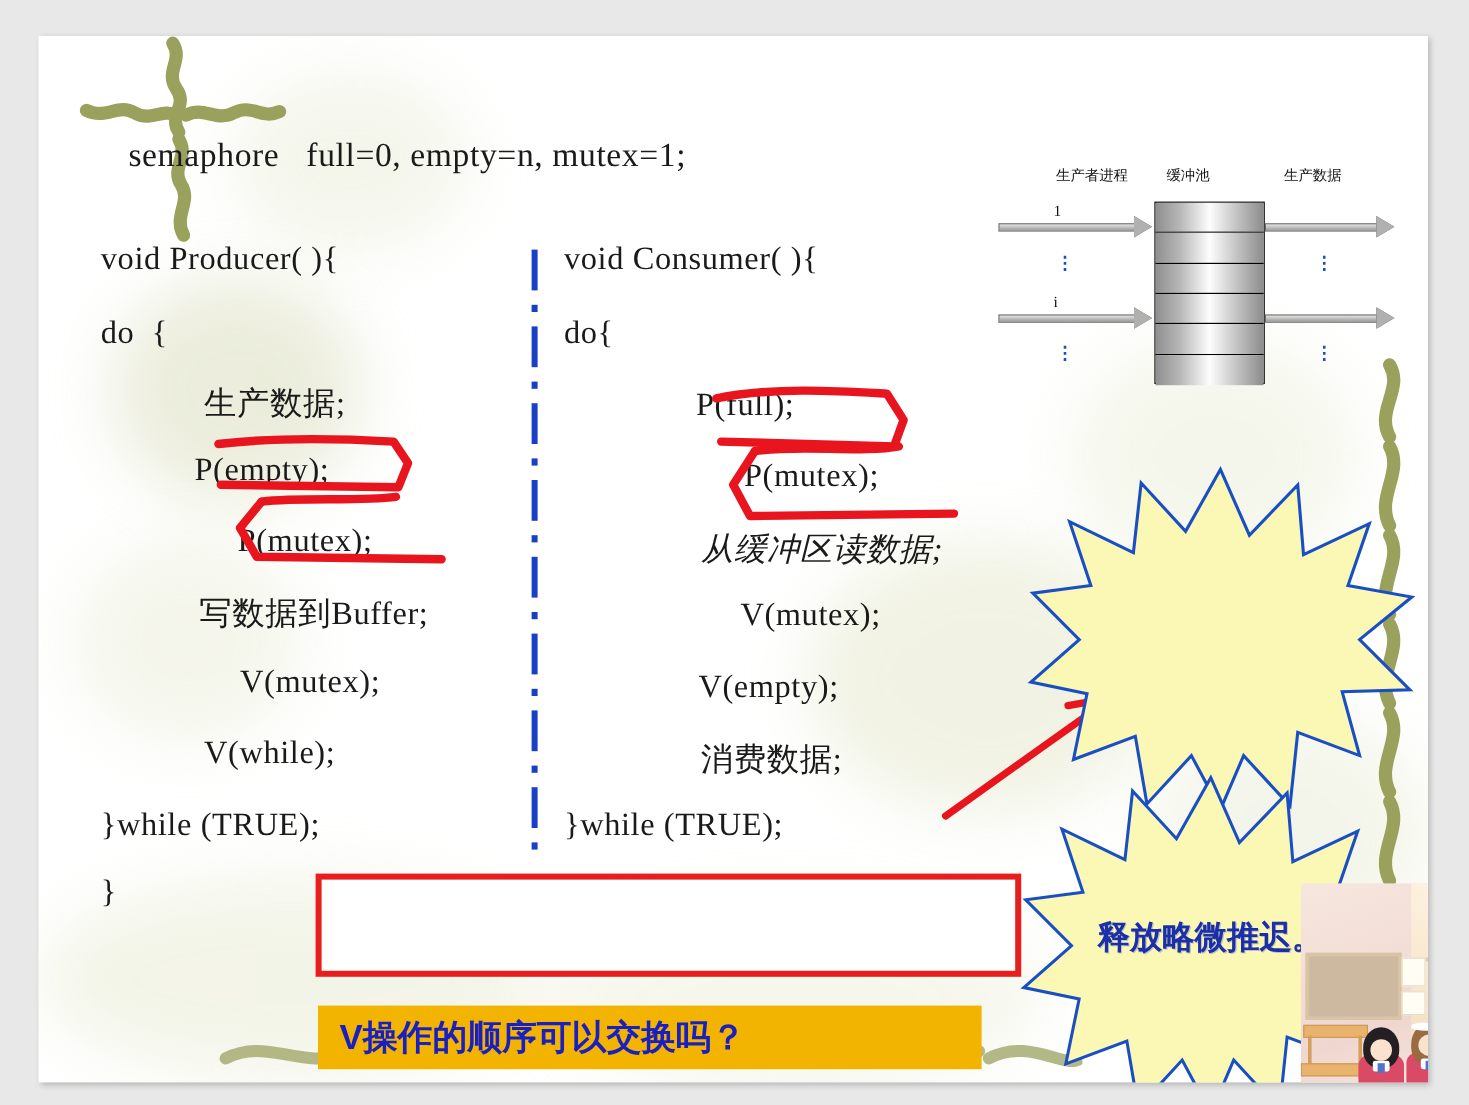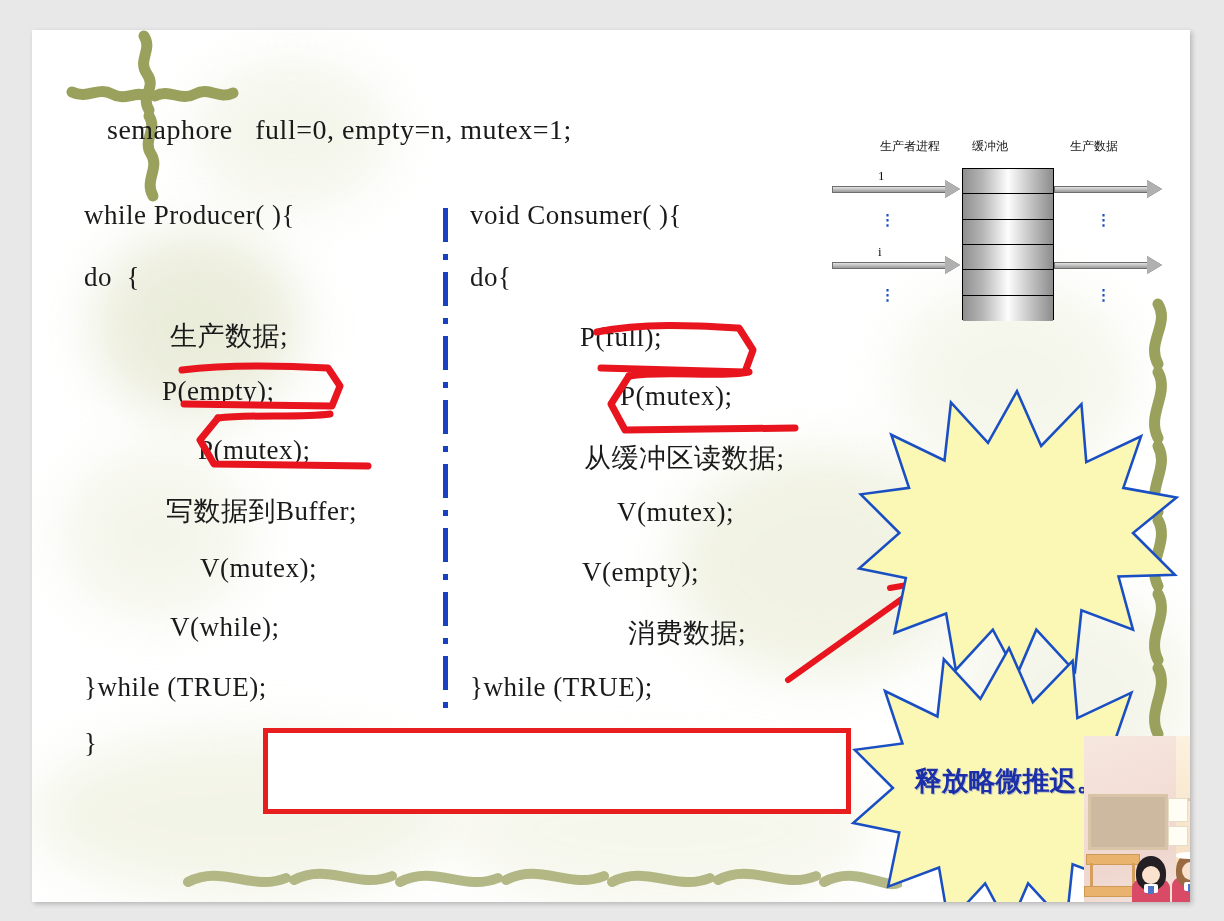--- a/index.html
+++ b/index.html
@@ -157,41 +157,41 @@
         <i style="top: 302px; height: 6px; background: rgb(25, 64, 196);"></i>
         <i style="top: 320px; height: 34px; background: rgb(25, 64, 196);"></i>
         <i style="top: 366px; height: 6px; background: rgb(25, 64, 196);"></i>
         <i style="top: 384px; height: 34px; background: rgb(25, 64, 196);"></i>
         <i style="top: 430px; height: 6px; background: rgb(25, 64, 196);"></i>
         <i style="top: 448px; height: 34px; background: rgb(25, 64, 196);"></i>
         <i style="top: 494px; height: 6px; background: rgb(25, 64, 196);"></i>
       </div>
 
     <div>
-      <div class="code col-left" style="top:170px;left:52px;">while Producer( ){</div>
+      <div class="code col-left" style="top:170px;left:52px;">void Producer( ){</div>
       <div class="code col-left" style="top:232px;left:52px;">do  {</div>
       <div class="code col-left" style="top:288px;left:138px;">生产数据;</div>
       <div class="code col-left" style="top:346px;left:130px;">P(empty);</div>
       <div class="code col-left" style="top:405px;left:166px;">P(mutex);</div>
       <div class="code col-left" style="top:463px;left:134px;">写数据到Buffer;</div>
       <div class="code col-left" style="top:523px;left:168px;">V(mutex);</div>
       <div class="code col-left" style="top:582px;left:138px;">V(while);</div>
       <div class="code col-left" style="top:642px;left:52px;">}while (TRUE);</div>
       <div class="code col-left" style="top:698px;left:52px;">}</div>
     </div>
 
     <div>
       <div class="code col-right" style="top:170px;left:438px;">void Consumer( ){</div>
       <div class="code col-right" style="top:232px;left:438px;">do{</div>
       <div class="code col-right" style="top:292px;left:548px;">P(full);</div>
       <div class="code col-right" style="top:351px;left:588px;">P(mutex);</div>
-      <div class="code col-right" style="top:410px;left:552px;">从缓冲区读数据;</div>
+      <div class="code col-right" style="top:410px;left:552px;font-style:italic;">从缓冲区读数据;</div>
       <div class="code col-right" style="top:467px;left:585px;">V(mutex);</div>
       <div class="code col-right" style="top:527px;left:550px;">V(empty);</div>
-      <div class="code col-right" style="top:585px;left:552px;margin-left:44px;">消费数据;</div>
+      <div class="code col-right" style="top:585px;left:552px;">消费数据;</div>
       <div class="code col-right" style="top:642px;left:438px;">}while (TRUE);</div>
     </div>
 
     <div class="ink" style="left:140px;top:318px;">
       <svg width="230" height="130" viewBox="0 0 230 130">
         <g fill="none" stroke="#e8141e" stroke-width="7" stroke-linecap="round" stroke-linejoin="round">
           <path d="M10 22 C60 16, 120 18, 156 20 L168 38 L160 58 L12 56"></path>
           <path d="M46 70 C78 66, 128 70, 158 66"></path>
           <path d="M46 70 L28 92 L42 116 L196 118"></path>
         </g>
@@ -266,20 +266,21 @@
 
     <div class="burst" style="left:818px;top:612px;width:318px;height:292px;">
       <svg width="318" height="292" viewBox="0 0 200 180">
         <polygon points="100,2 115,36 140,10 143,46 177,30 166,62 199,68 172,90 198,116 163,117 172,150 140,138 136,176 112,150 100,178 85,150 62,175 56,140 24,152 31,118 2,112 27,90 3,66 33,62 22,29 55,45 59,9 82,34" fill="#fbf7b5" stroke="#1a4fc4" stroke-width="1.6" stroke-linejoin="miter"></polygon>
       </svg>
       <div class="btxt" style="top:124px;font-size:27px;">释放略微推迟。</div>
     </div>
 
     <div id="banner1wrap"></div>
 
+    <div class="banner" id="banner2">V操作的顺序可以交换吗？</div>
 
     <div id="classroom">
       <div class="sky"></div>
       <div class="win"></div>
       <div class="winbar" style="right:0;top:62px;width:46px;height:3px;"></div>
 
       <div class="board"></div>
       <div class="paper" style="left:84px;top:62px;width:18px;height:22px;"></div>
       <div class="paper" style="left:84px;top:90px;width:18px;height:18px;"></div>
 

